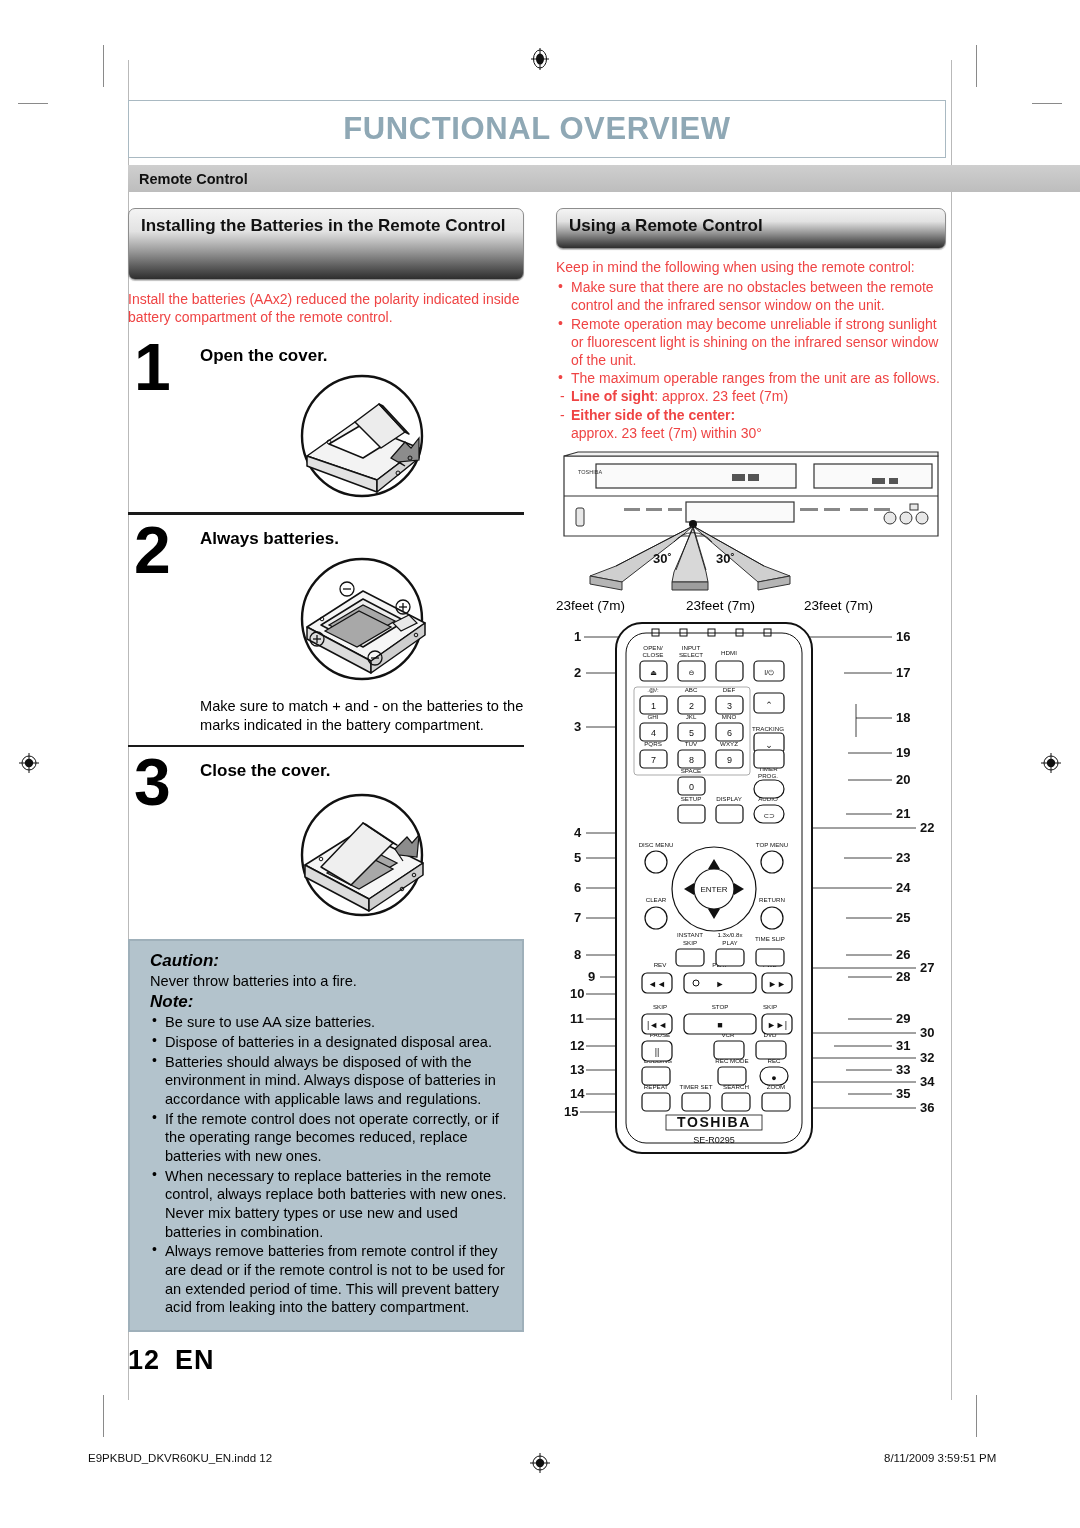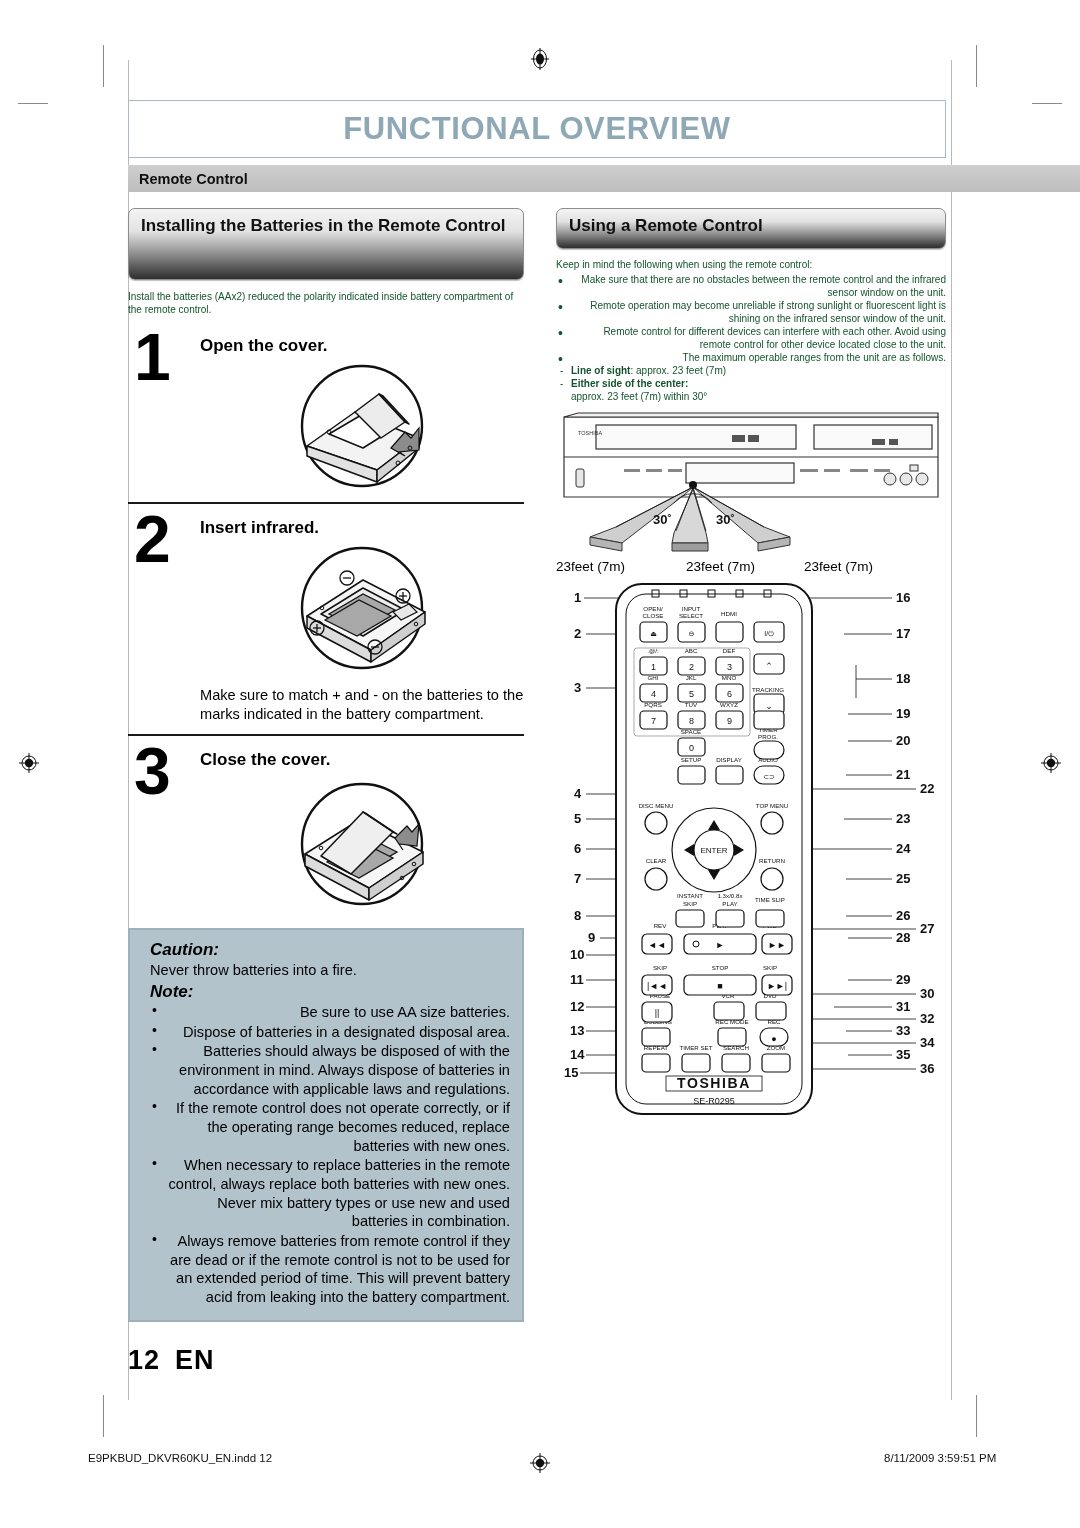--- a/index.html
+++ b/index.html
@@ -43,24 +43,24 @@
     background:linear-gradient(180deg,#f4f4f4 0%,#e2e2e2 32%,#9a9a9a 60%,#5d5d5d 82%,#2e2e2e 100%);
     border:1px solid #8d8d8d;box-shadow:0 1px 1px rgba(0,0,0,.25);
     padding:7px 12px 13px 12px;
   }
   .subhead span{
     font-size:17px;font-weight:bold;line-height:1.12;color:#111;display:block;
   }
   .subhead.tall{min-height:50px;}
 
   
-  .body{font-size:10px;line-height:1.30;color:#14532d;}
+  .body{font-size:14px;line-height:1.30;color:#ef4444;}
   .body p{margin:0 0 2px 0;}
   ul.bul{list-style:none;margin:0;padding:0;}
-  ul.bul>li{position:relative;padding-left:15px;margin-bottom:0px;text-align:right;}
+  ul.bul>li{position:relative;padding-left:15px;margin-bottom:0px;}
   ul.bul>li:before{content:"\2022";position:absolute;left:2px;top:-1px;font-size:14px;}
   ul.dash{list-style:none;margin:0;padding:0;}
   ul.dash>li{position:relative;padding-left:15px;}
   ul.dash>li:before{content:"-";position:absolute;left:4px;top:0px;}
   b{font-weight:bold;}
 
   
   .step{position:relative;padding-left:72px;min-height:150px;}
   .step .num{
     position:absolute;left:6px;top:-6px;font-size:66px;font-weight:bold;
@@ -184,21 +184,21 @@
           <circle cx="151" cy="88" r="2" fill="none" stroke="#111" stroke-width="1"></circle>
           <circle cx="139" cy="103" r="2" fill="none" stroke="#111" stroke-width="1"></circle>
         </svg>
       </div>
     </div>
 
     <div class="rule"></div>
 
     <div class="step">
       <div class="num">2</div>
-      <div class="stitle">Insert infrared.</div>
+      <div class="stitle">Always batteries.</div>
       <div class="fig">
         <svg width="206" height="140" viewBox="0 0 206 140">
           <circle cx="103" cy="66" r="60" fill="#fff" stroke="#111" stroke-width="2.4"></circle>
           <g stroke="#111" stroke-width="1.5" fill="#fff" stroke-linejoin="round">
             <path d="M48 74 L104 38 L166 70 L112 108 Z" fill="#f6f6f6"></path>
             <path d="M48 74 L48 86 L112 120 L112 108 Z" fill="#dcdcdc"></path>
             <path d="M112 108 L166 70 L166 82 L112 120 Z" fill="#cfcfcf"></path>
             <path d="M62 72 L104 46 L146 68 L104 94 Z" fill="#ededed"></path>
           </g>
           <g stroke="#111" stroke-width="1.3" fill="#a8a8a8">
@@ -277,21 +277,20 @@
 
     <div class="subhead">
       <span>Using a Remote Control</span>
     </div>
 
     <div class="body" style="margin-top:9px;">
       <p>Keep in mind the following when using the remote control:</p>
       <ul class="bul">
         <li>Make sure that there are no obstacles between the remote control and the infrared sensor window on the unit.</li>
         <li>Remote operation may become unreliable if strong sunlight or fluorescent light is shining on the infrared sensor window of the unit.</li>
-        <li>Remote control for different devices can interfere with each other. Avoid using remote control for other device located close to the unit.</li>
         <li>The maximum operable ranges from the unit are as follows.</li>
       </ul>
       <ul class="dash">
         <li><b>Line of sight</b><span>: </span><span>approx. 23 feet (7m)</span></li>
         <li><b>Either side of the center:</b><br><span>approx. 23 feet (7m) within 30°</span></li>
       </ul>
     </div>
 
     <div class="ir-wrap">
       <svg width="390" height="148" viewBox="0 0 390 148">

